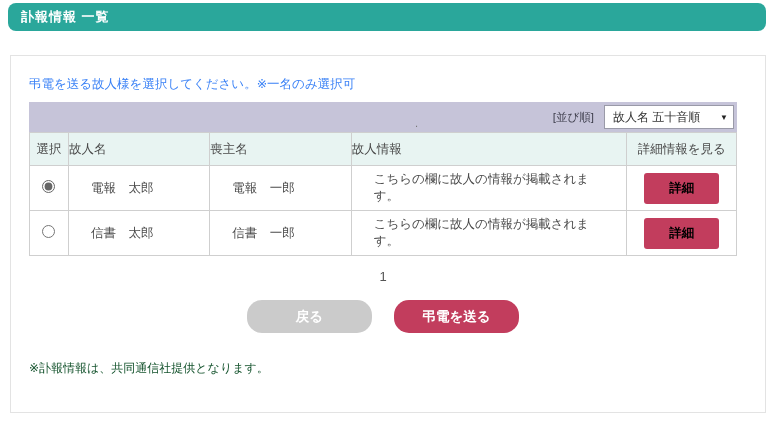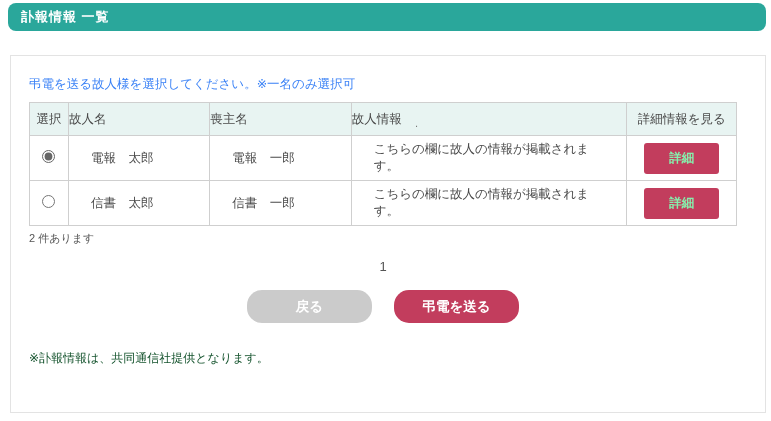--- a/index.html
+++ b/index.html
@@ -125,21 +125,21 @@
 
   input[type="radio"] {
     accent-color: #666666;
     width: 13px; height: 13px;
     margin: 0;
   }
 
   .detail-btn {
     display: inline-block;
     background: #c23d5d;
-    color: #86efac;
+    color: #000000;
     font-weight: bold;
     font-size: 12.5px;
     border: none;
     border-radius: 3px;
     padding: 7px 25px;
     cursor: pointer;
     font-family: "Liberation Sans", "DejaVu Sans", sans-serif;
   }
 
   .count-text {
@@ -186,20 +186,29 @@
 
 <div class="titlebar">
   <span class="title">訃報情報 一覧</span>
 </div>
 
 <div class="panel">
   <span class="stray-dot">.</span>
 
   <div class="instruction">弔電を送る故人様を選択してください。※一名のみ選択可</div>
 
+  <div class="sortbar">
+    <span class="sort-label">[並び順]</span>
+    <span class="select-wrap">
+      <select>
+        <option>故人名 五十音順</option>
+      </select>
+      <span class="select-arrow">▼</span>
+    </span>
+  </div>
 
   <table class="obituary">
     <colgroup>
       <col class="c-select">
         <col class="c-name">
         <col class="c-mourner">
         <col class="c-info">
         <col class="c-detail">
     </colgroup>
     <thead>
@@ -230,21 +239,20 @@
         <td>信書　太郎</td>
         <td>信書　一郎</td>
         <td>こちらの欄に故人の情報が掲載されます。</td>
         <td class="center">
           <button class="detail-btn">詳細</button>
         </td>
       </tr>
     </tbody>
   </table>
 
-  <div class="count-text">2 件あります</div>
 
   <div class="pagination">1</div>
 
   <div class="button-row">
     <button class="btn btn-back">戻る</button>
     <button class="btn btn-send">弔電を送る</button>
   </div>
 
   <div class="footer-note">※訃報情報は、共同通信社提供となります。</div>
 </div>

